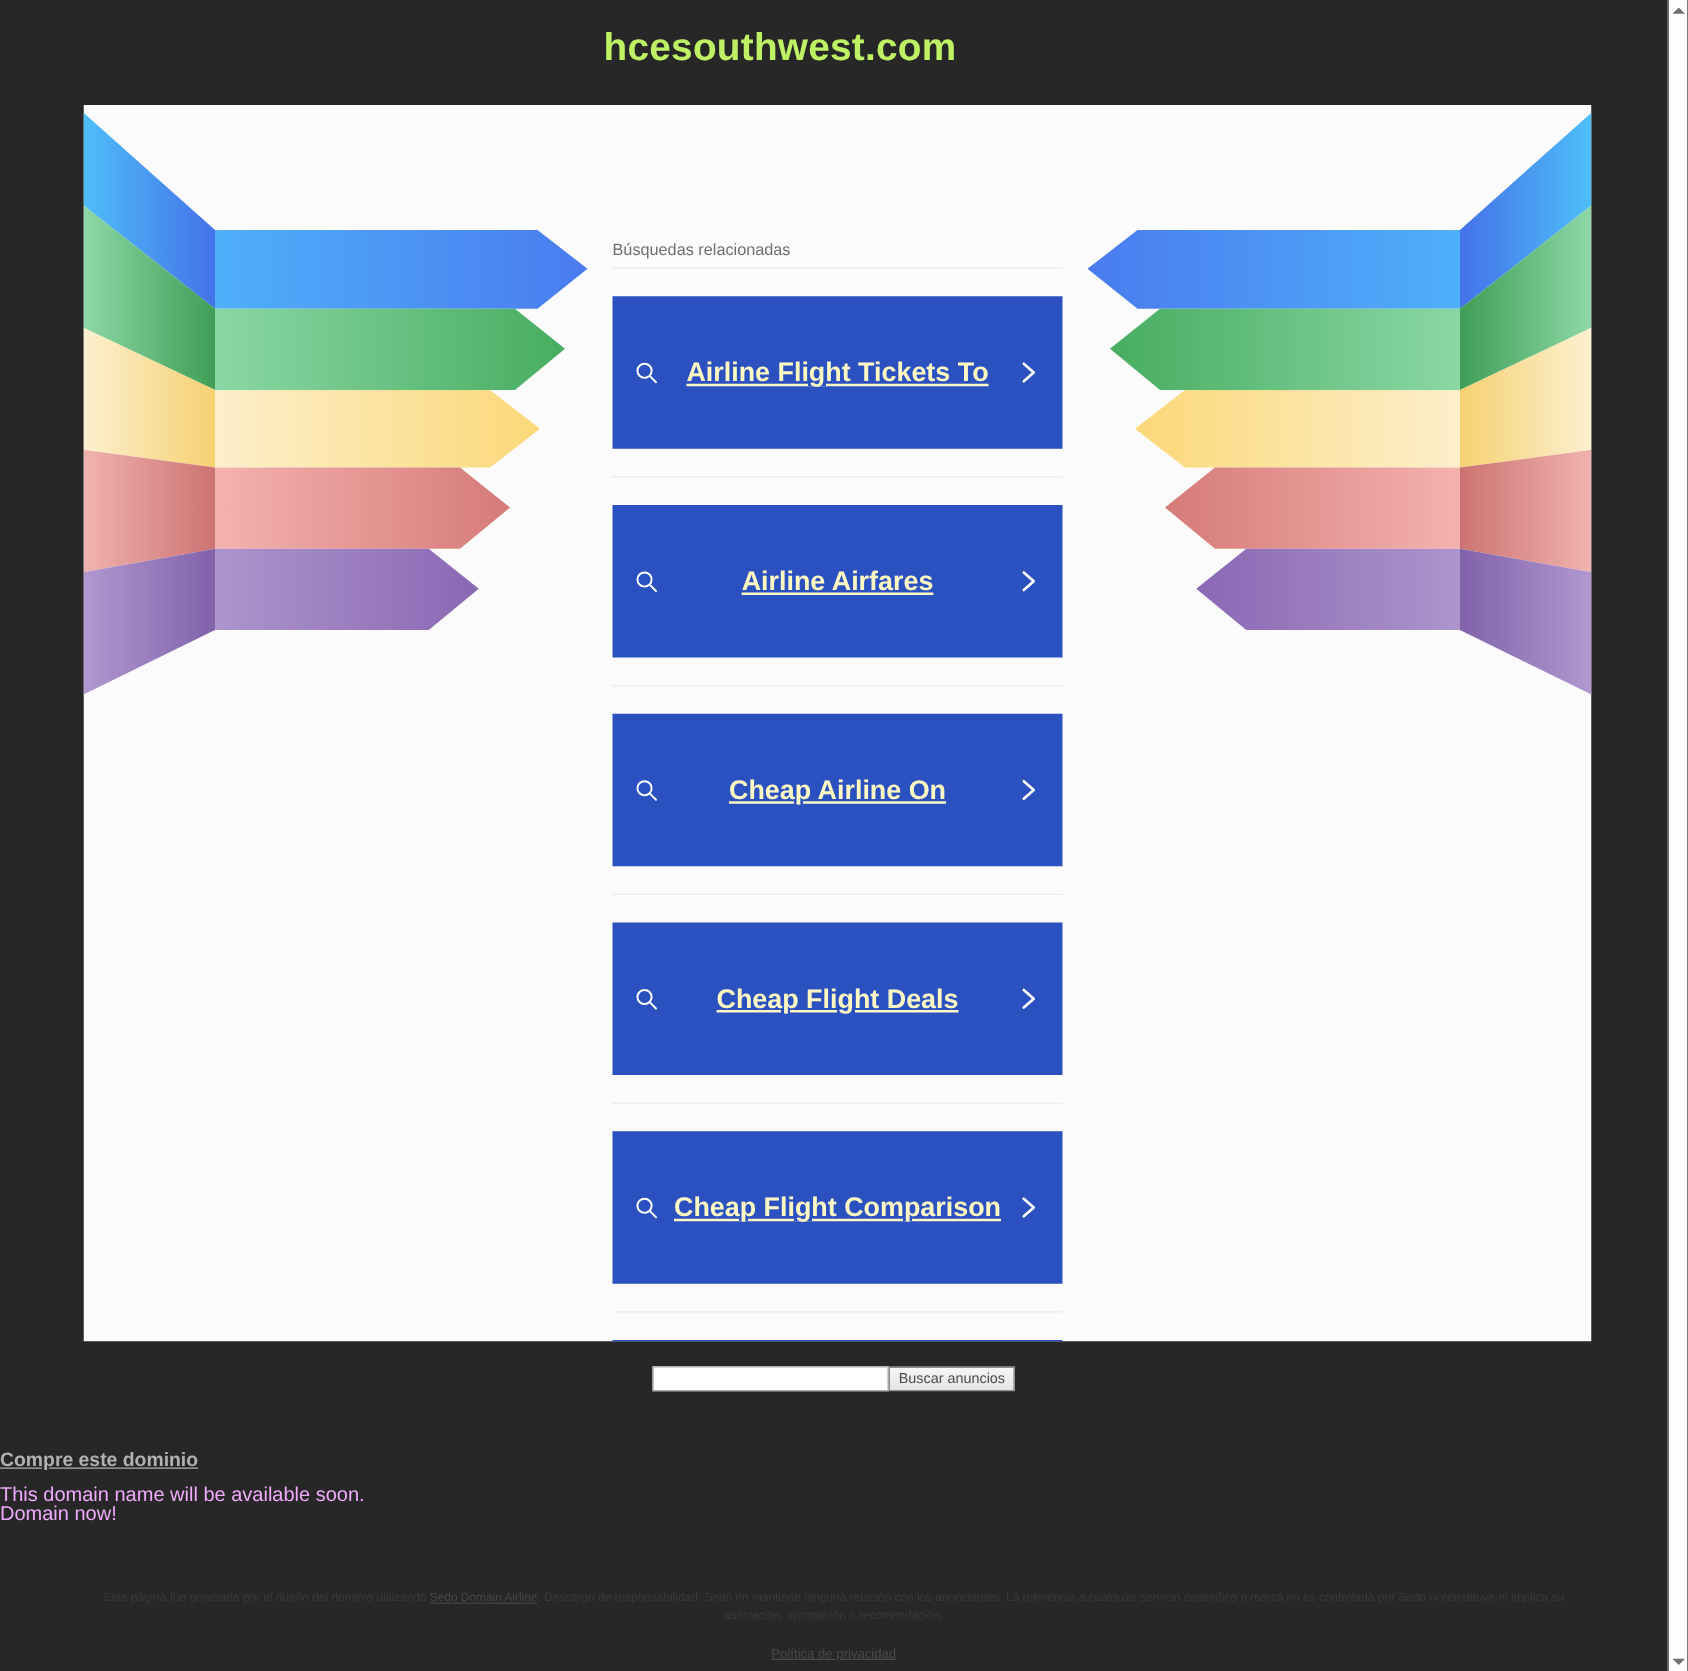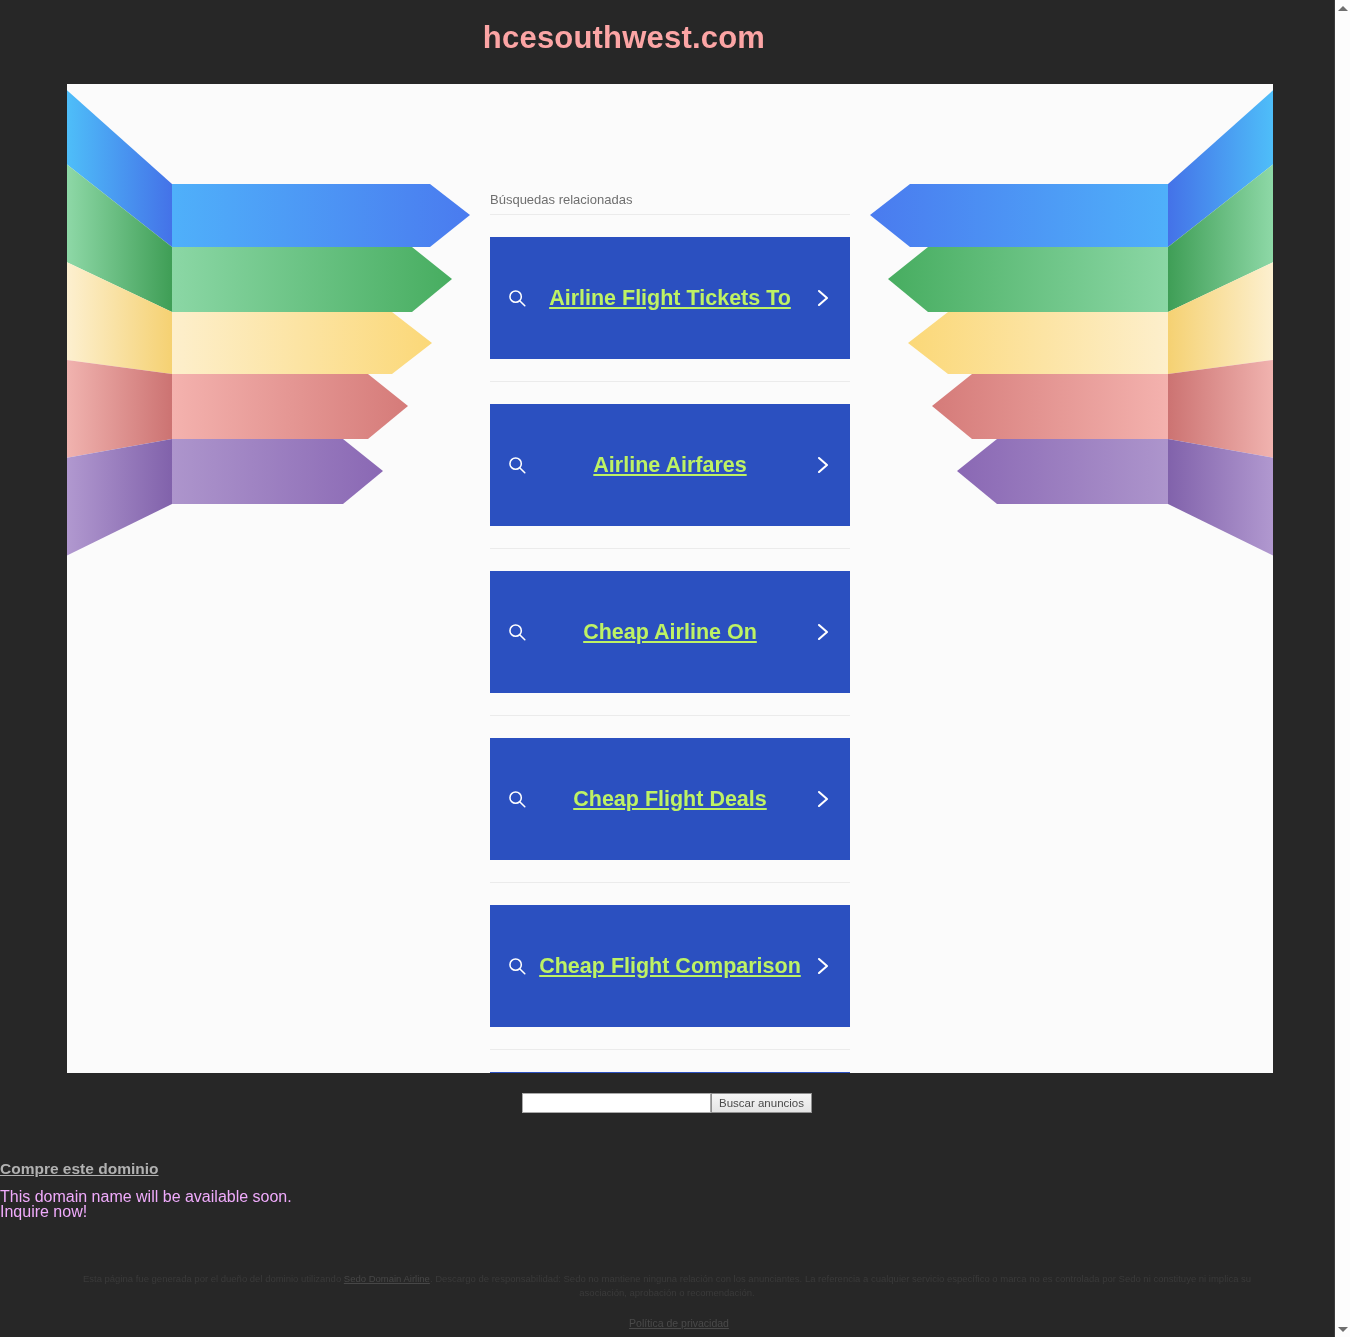--- a/index.html
+++ b/index.html
@@ -15,21 +15,21 @@
     background: #272727;
   }
 
   
   .site-title {
     position: absolute;
     top: 20px; left: 0; width: 1248px;
     text-align: center;
     font-size: 31px;
     font-weight: bold;
-    color: #fca5a5;
+    color: #bef264;
     letter-spacing: 0.2px;
   }
 
   
   .ad-panel {
     position: absolute;
     left: 67px; top: 84px;
     width: 1206px; height: 989px;
     background: #fbfbfb;
     overflow: hidden;
@@ -68,21 +68,21 @@
     position: relative;
   }
   .mag-icon { width: 26px; flex: 0 0 26px; display: flex; align-items: center; justify-content: center; }
   .mag-icon svg { display: block; }
   .ad-text {
     flex: 1 1 auto;
     text-align: center;
     padding: 0 6px;
   }
   .ad-text a {
-    color: #bef264;
+    color: #fef9c3;
     font-size: 21.5px;
     font-weight: bold;
     line-height: 41px;
     text-decoration: underline;
     text-underline-offset: 2px;
     display: inline;
     word-break: break-word;
   }
   .chev { width: 26px; flex: 0 0 26px; display: flex; align-items: center; justify-content: center; }
   .chev svg { display: block; }
@@ -139,21 +139,21 @@
     top: 1272px; left: 0; width: 1334px;
     text-align: center;
     font-size: 9.5px;
     line-height: 14px;
     color: #3a3a3a;
     padding: 0 60px;
   }
   .disclaimer a { color: #474747; text-decoration: underline; }
   .privacy {
     position: absolute;
-    top: 1313px; left: 12px; width: 1334px;
+    top: 1313px; left: 0; width: 1334px;
     text-align: center;
   }
   .privacy a {
     font-size: 10.5px;
     color: #4a4a4a;
     text-decoration: underline;
   }
 
   
   .scrollbar {
@@ -370,21 +370,21 @@
   </div>
 
   <div class="search-strip">
     <input class="search-input" type="text" value="" placeholder="" style="">
     <button class="search-btn">Buscar anuncios</button>
   </div>
 
   <div class="footer">
     <a class="buy-domain" href="#">Compre este dominio</a>
     <div class="avail-line">This domain name will be available soon.</div>
-    <div class="avail-line">Inquire now!</div>
+    <div class="avail-line">Domain now!</div>
   </div>
 
   <div class="disclaimer">
     <span>Esta página fue generada por el dueño del dominio utilizando </span><a href="#">Sedo Domain Airline</a><span>. Descargo de responsabilidad: Sedo no mantiene ninguna relación con los anunciantes. La referencia a cualquier servicio específico o marca no es controlada por Sedo ni constituye ni implica su asociación, aprobación o recomendación.</span>
   </div>
 
   <div class="privacy">
     <a href="#">Política de privacidad</a>
   </div>
 

